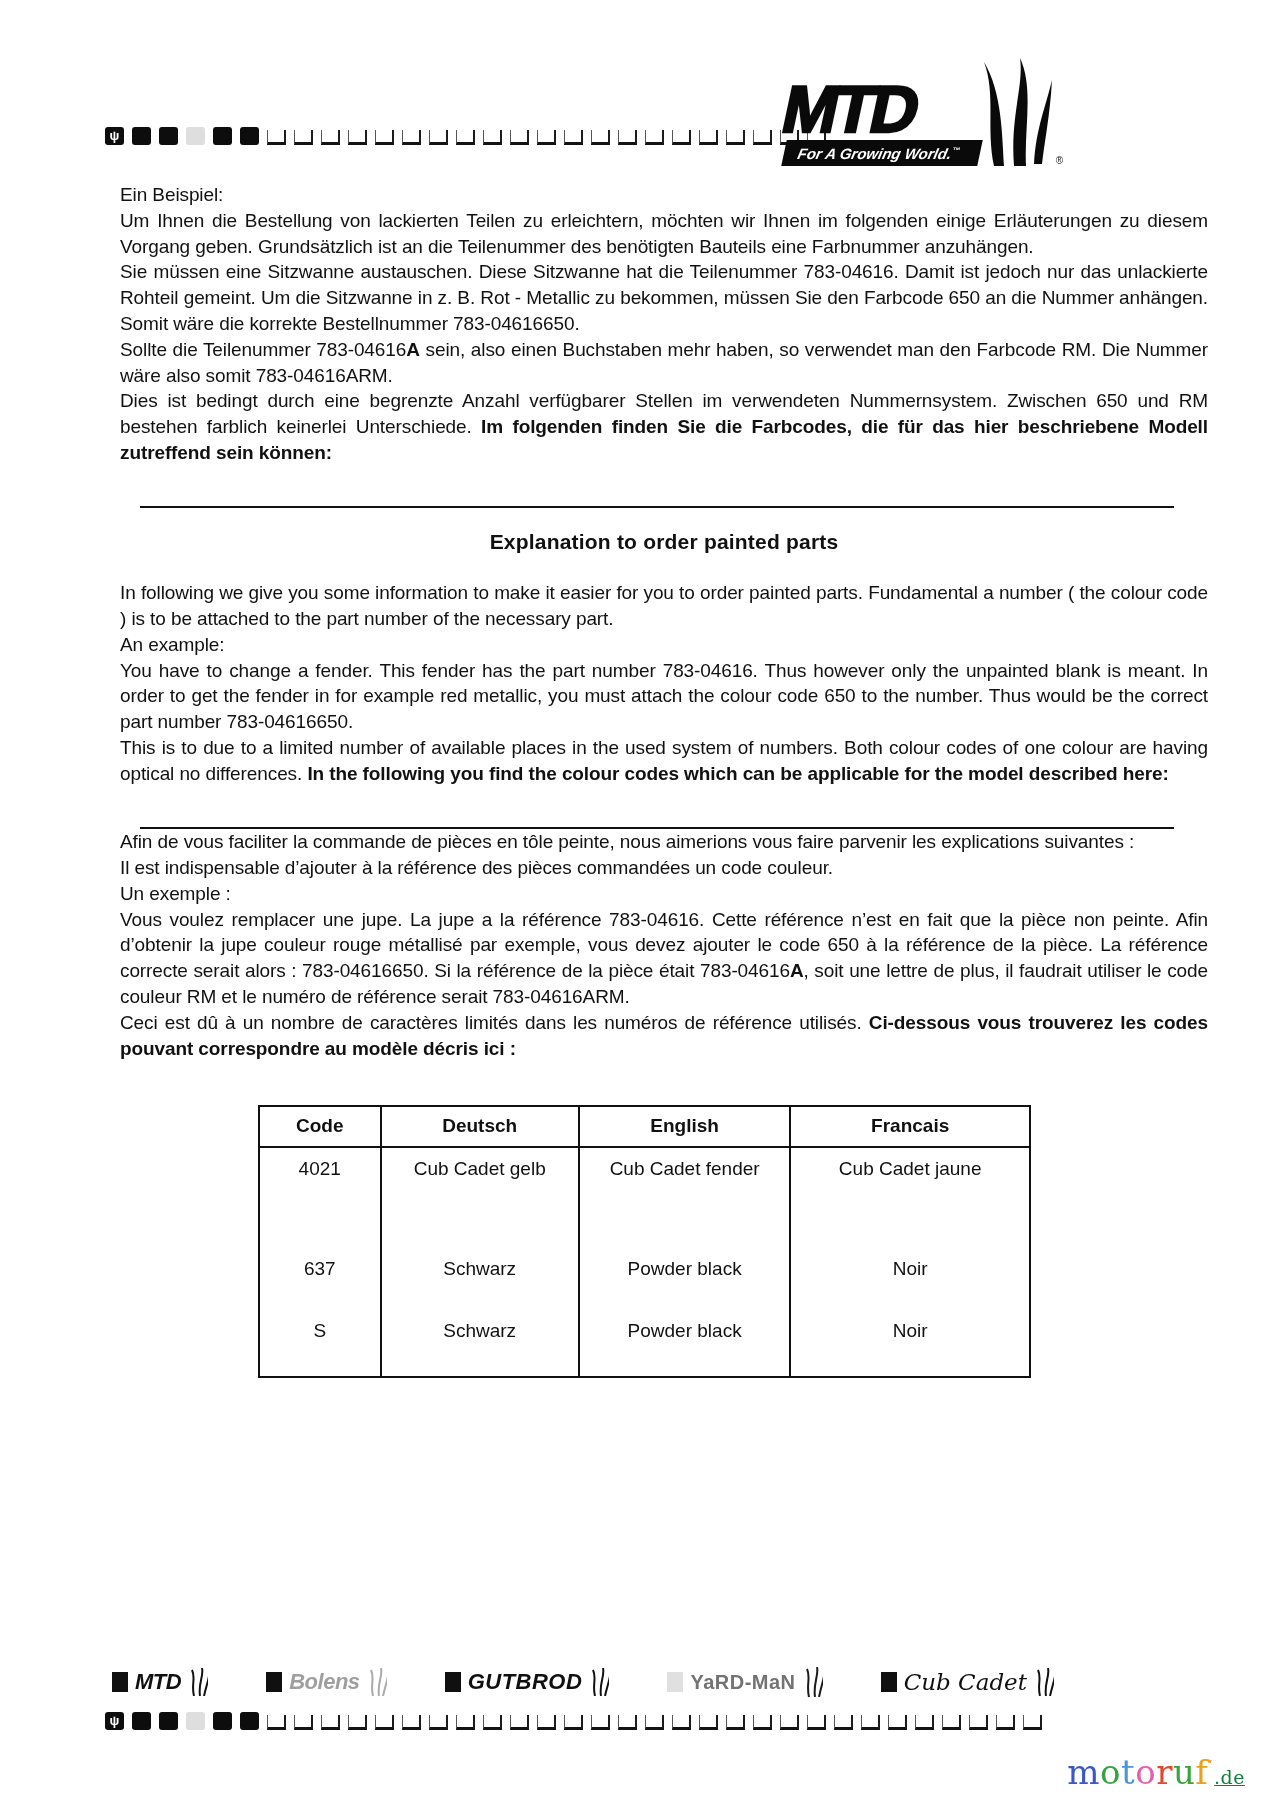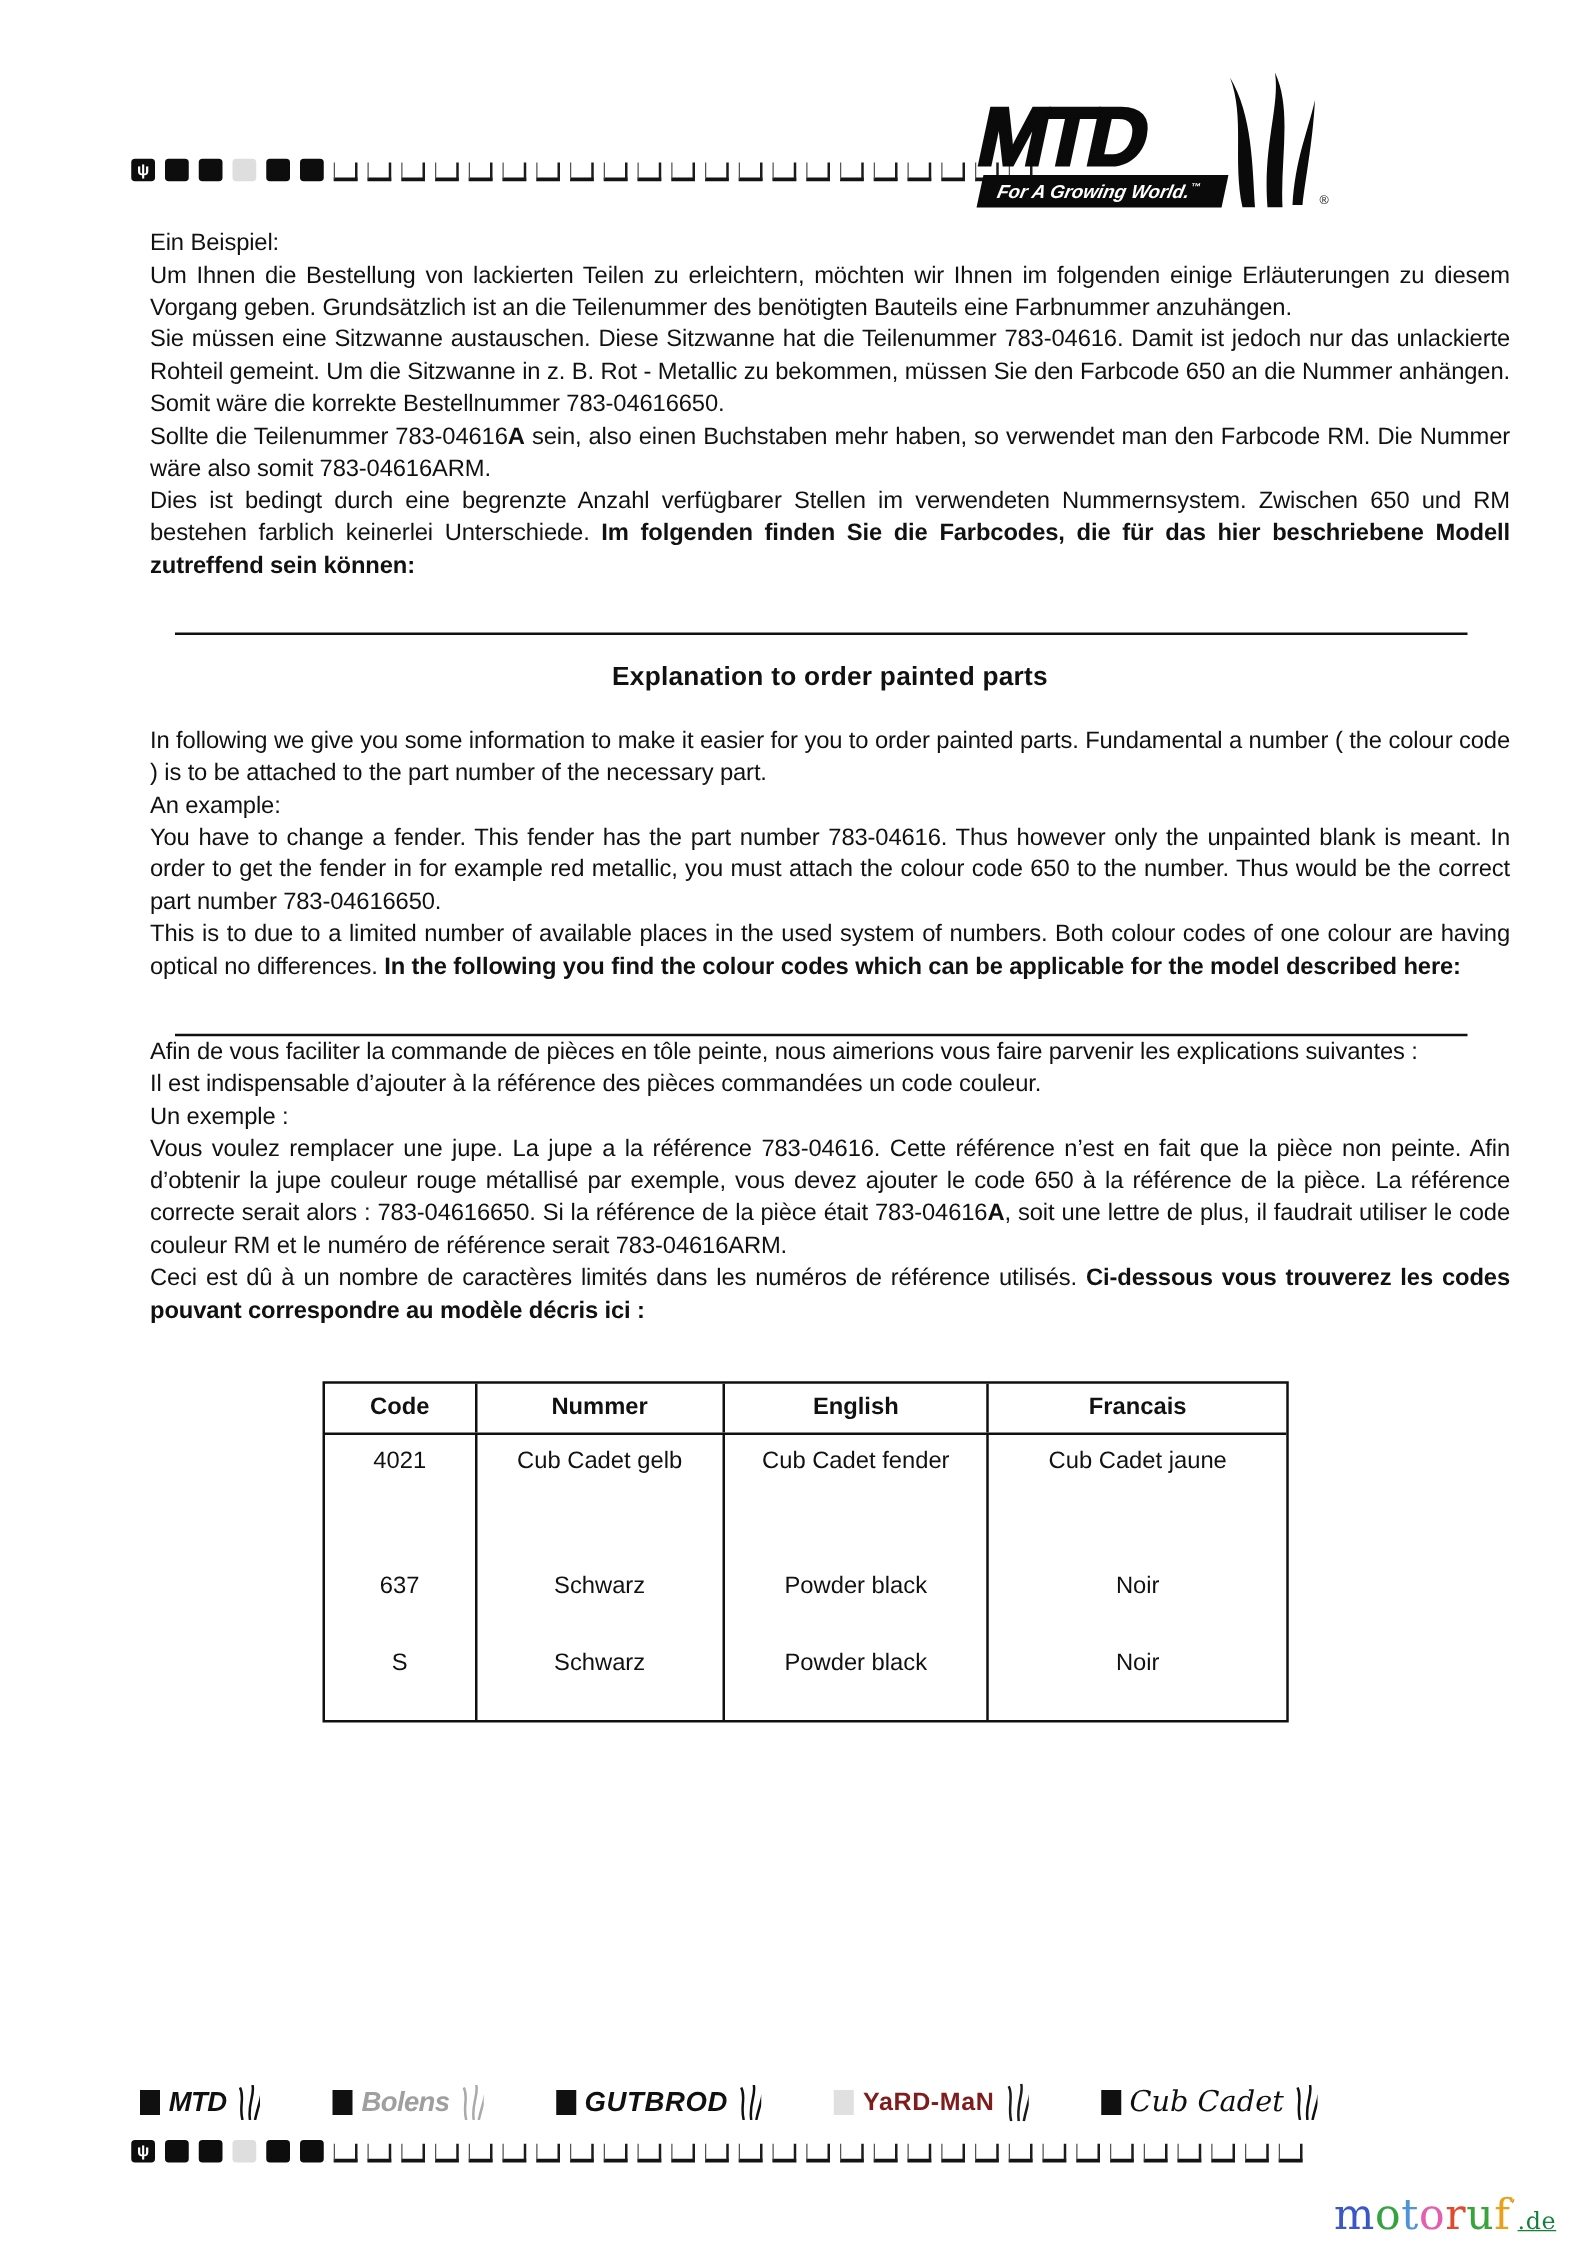--- a/index.html
+++ b/index.html
@@ -66,21 +66,21 @@
 
   
   .footer-brands{position:absolute;left:112px;top:1660px;width:942px;display:flex;
      justify-content:space-between;align-items:center;height:44px;}
   .brand{display:flex;align-items:center;gap:7px;}
   .brand .sq{width:16px;height:20px;background:#101010;display:inline-block;}
   .brand .sq.faint{background:#e0e0e0;}
   .brand-text{font-weight:bold;font-style:italic;font-size:22px;letter-spacing:-0.5px;color:#101010;white-space:nowrap;}
   .brand.bolens .brand-text{color:#9f9f9f;}
   .brand.gutbrod .brand-text{letter-spacing:0.5px;}
-  .brand.yardman .brand-text{font-style:normal;font-size:20px;letter-spacing:0.5px;color:#7f1d1d;}
+  .brand.yardman .brand-text{font-style:normal;font-size:20px;letter-spacing:0.5px;color:#737373;}
   .brand.cubcadet .brand-text{font-family:"DejaVu Serif",serif;font-weight:normal;font-size:23px;letter-spacing:0;}
   .grass{flex:0 0 auto;}
 
   
   .watermark{position:absolute;right:26px;top:1752px;font-family:"DejaVu Serif",serif;
      font-size:34px;letter-spacing:0.5px;display:flex;align-items:baseline;}
   .watermark .tick{font-size:13px;vertical-align:top;position:relative;top:-14px;}
   .watermark .tld{font-size:19px;margin-left:1px;}
 </style>
 </head>
@@ -155,21 +155,21 @@
     <p>Afin de vous faciliter la commande de pièces en tôle peinte, nous aimerions vous faire  parvenir les explications suivantes :</p>
     <p>Il est indispensable d’ajouter à la référence des pièces commandées un code couleur.</p>
     <p>Un exemple :</p>
     <p><span>Vous voulez remplacer une jupe. La jupe a la référence 783-04616. Cette référence n’est en fait que la pièce non peinte. Afin d’obtenir la jupe couleur rouge métallisé par exemple, vous devez ajouter le code 650 à la référence de la pièce. La référence correcte serait alors : 783-04616650. Si la référence de la pièce était 783-04616</span><b>A</b><span>, soit une lettre de plus, il faudrait utiliser le code couleur RM et le numéro de référence serait 783-04616ARM.</span></p>
     <p><span>Ceci est dû à un nombre de caractères limités dans les numéros de référence utilisés. </span><b>Ci-dessous vous trouverez les codes pouvant correspondre au modèle décris ici :</b></p>
   </div>
 
   <div class="ptable">
     <div class="hrow">
       <div class="hcell c1">Code</div>
-      <div class="hcell c2">Nummer</div>
+      <div class="hcell c2">Deutsch</div>
       <div class="hcell c3">English</div>
       <div class="hcell c4">Francais</div>
     </div>
     <div class="brow">
       <div class="bcol c1">
         <span class="r1">4021</span>
         <span class="r2">637</span>
         <span class="r3">S</span>
       </div>
       <div class="bcol c2">

